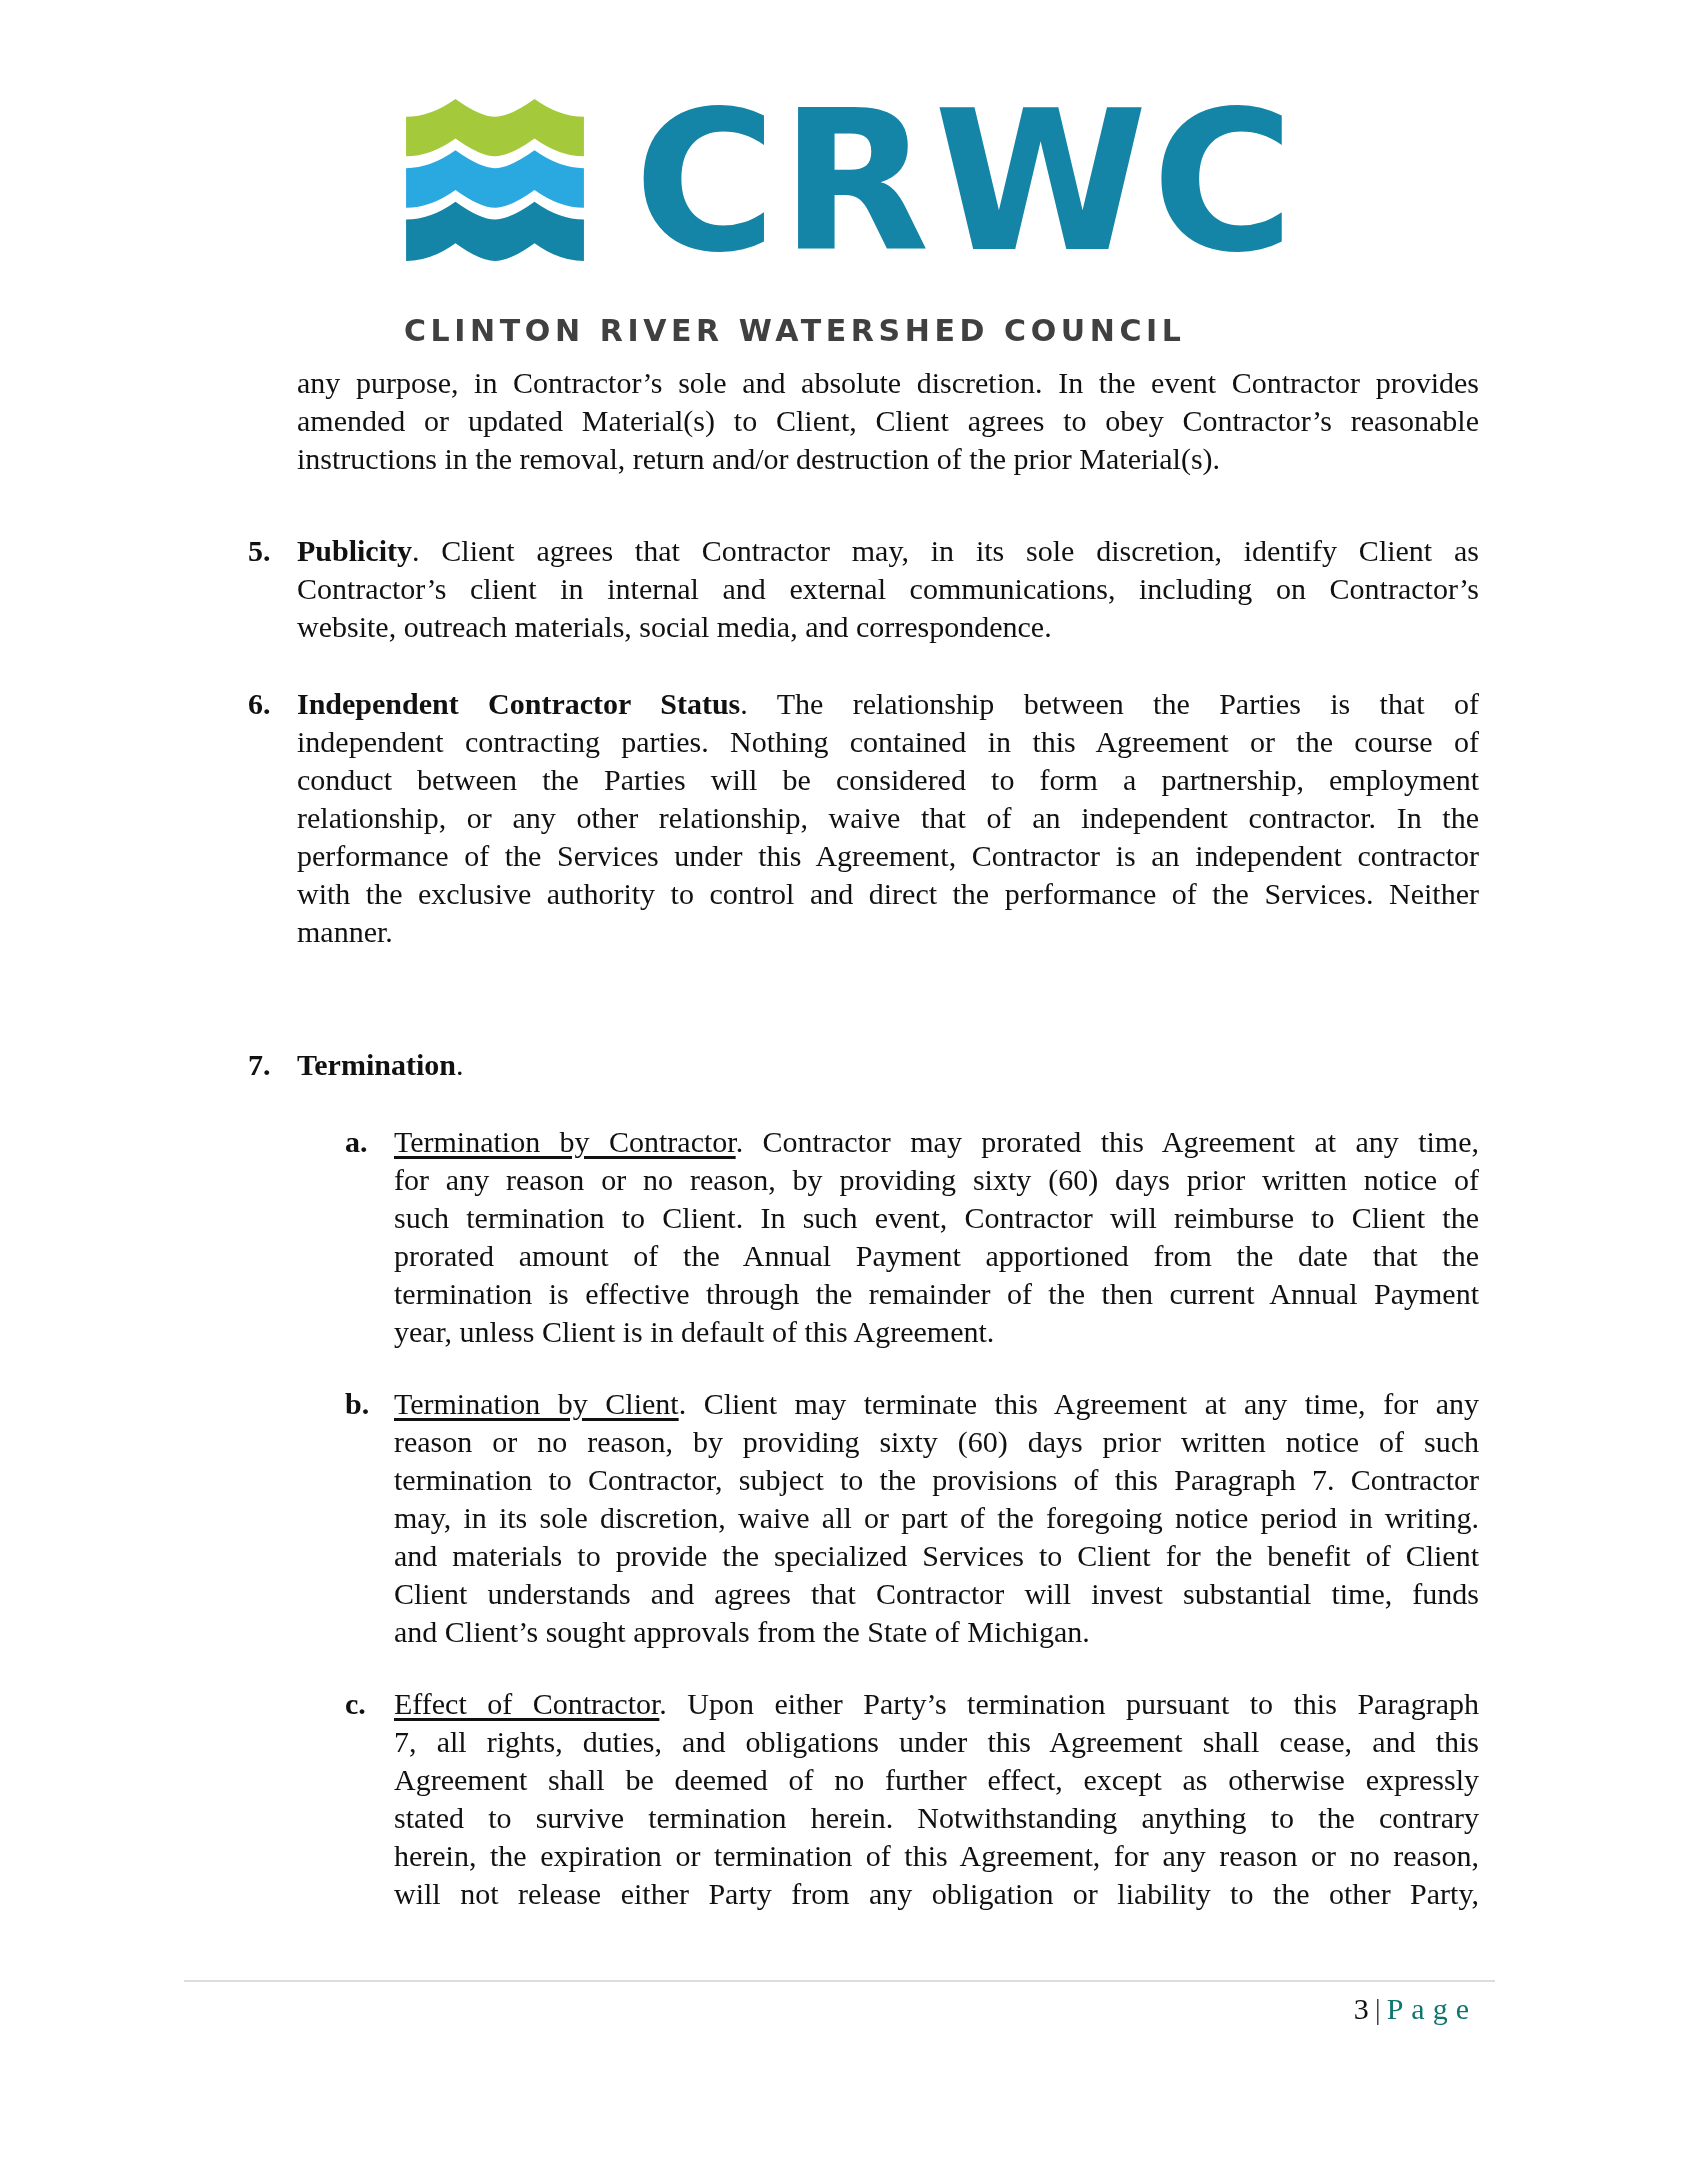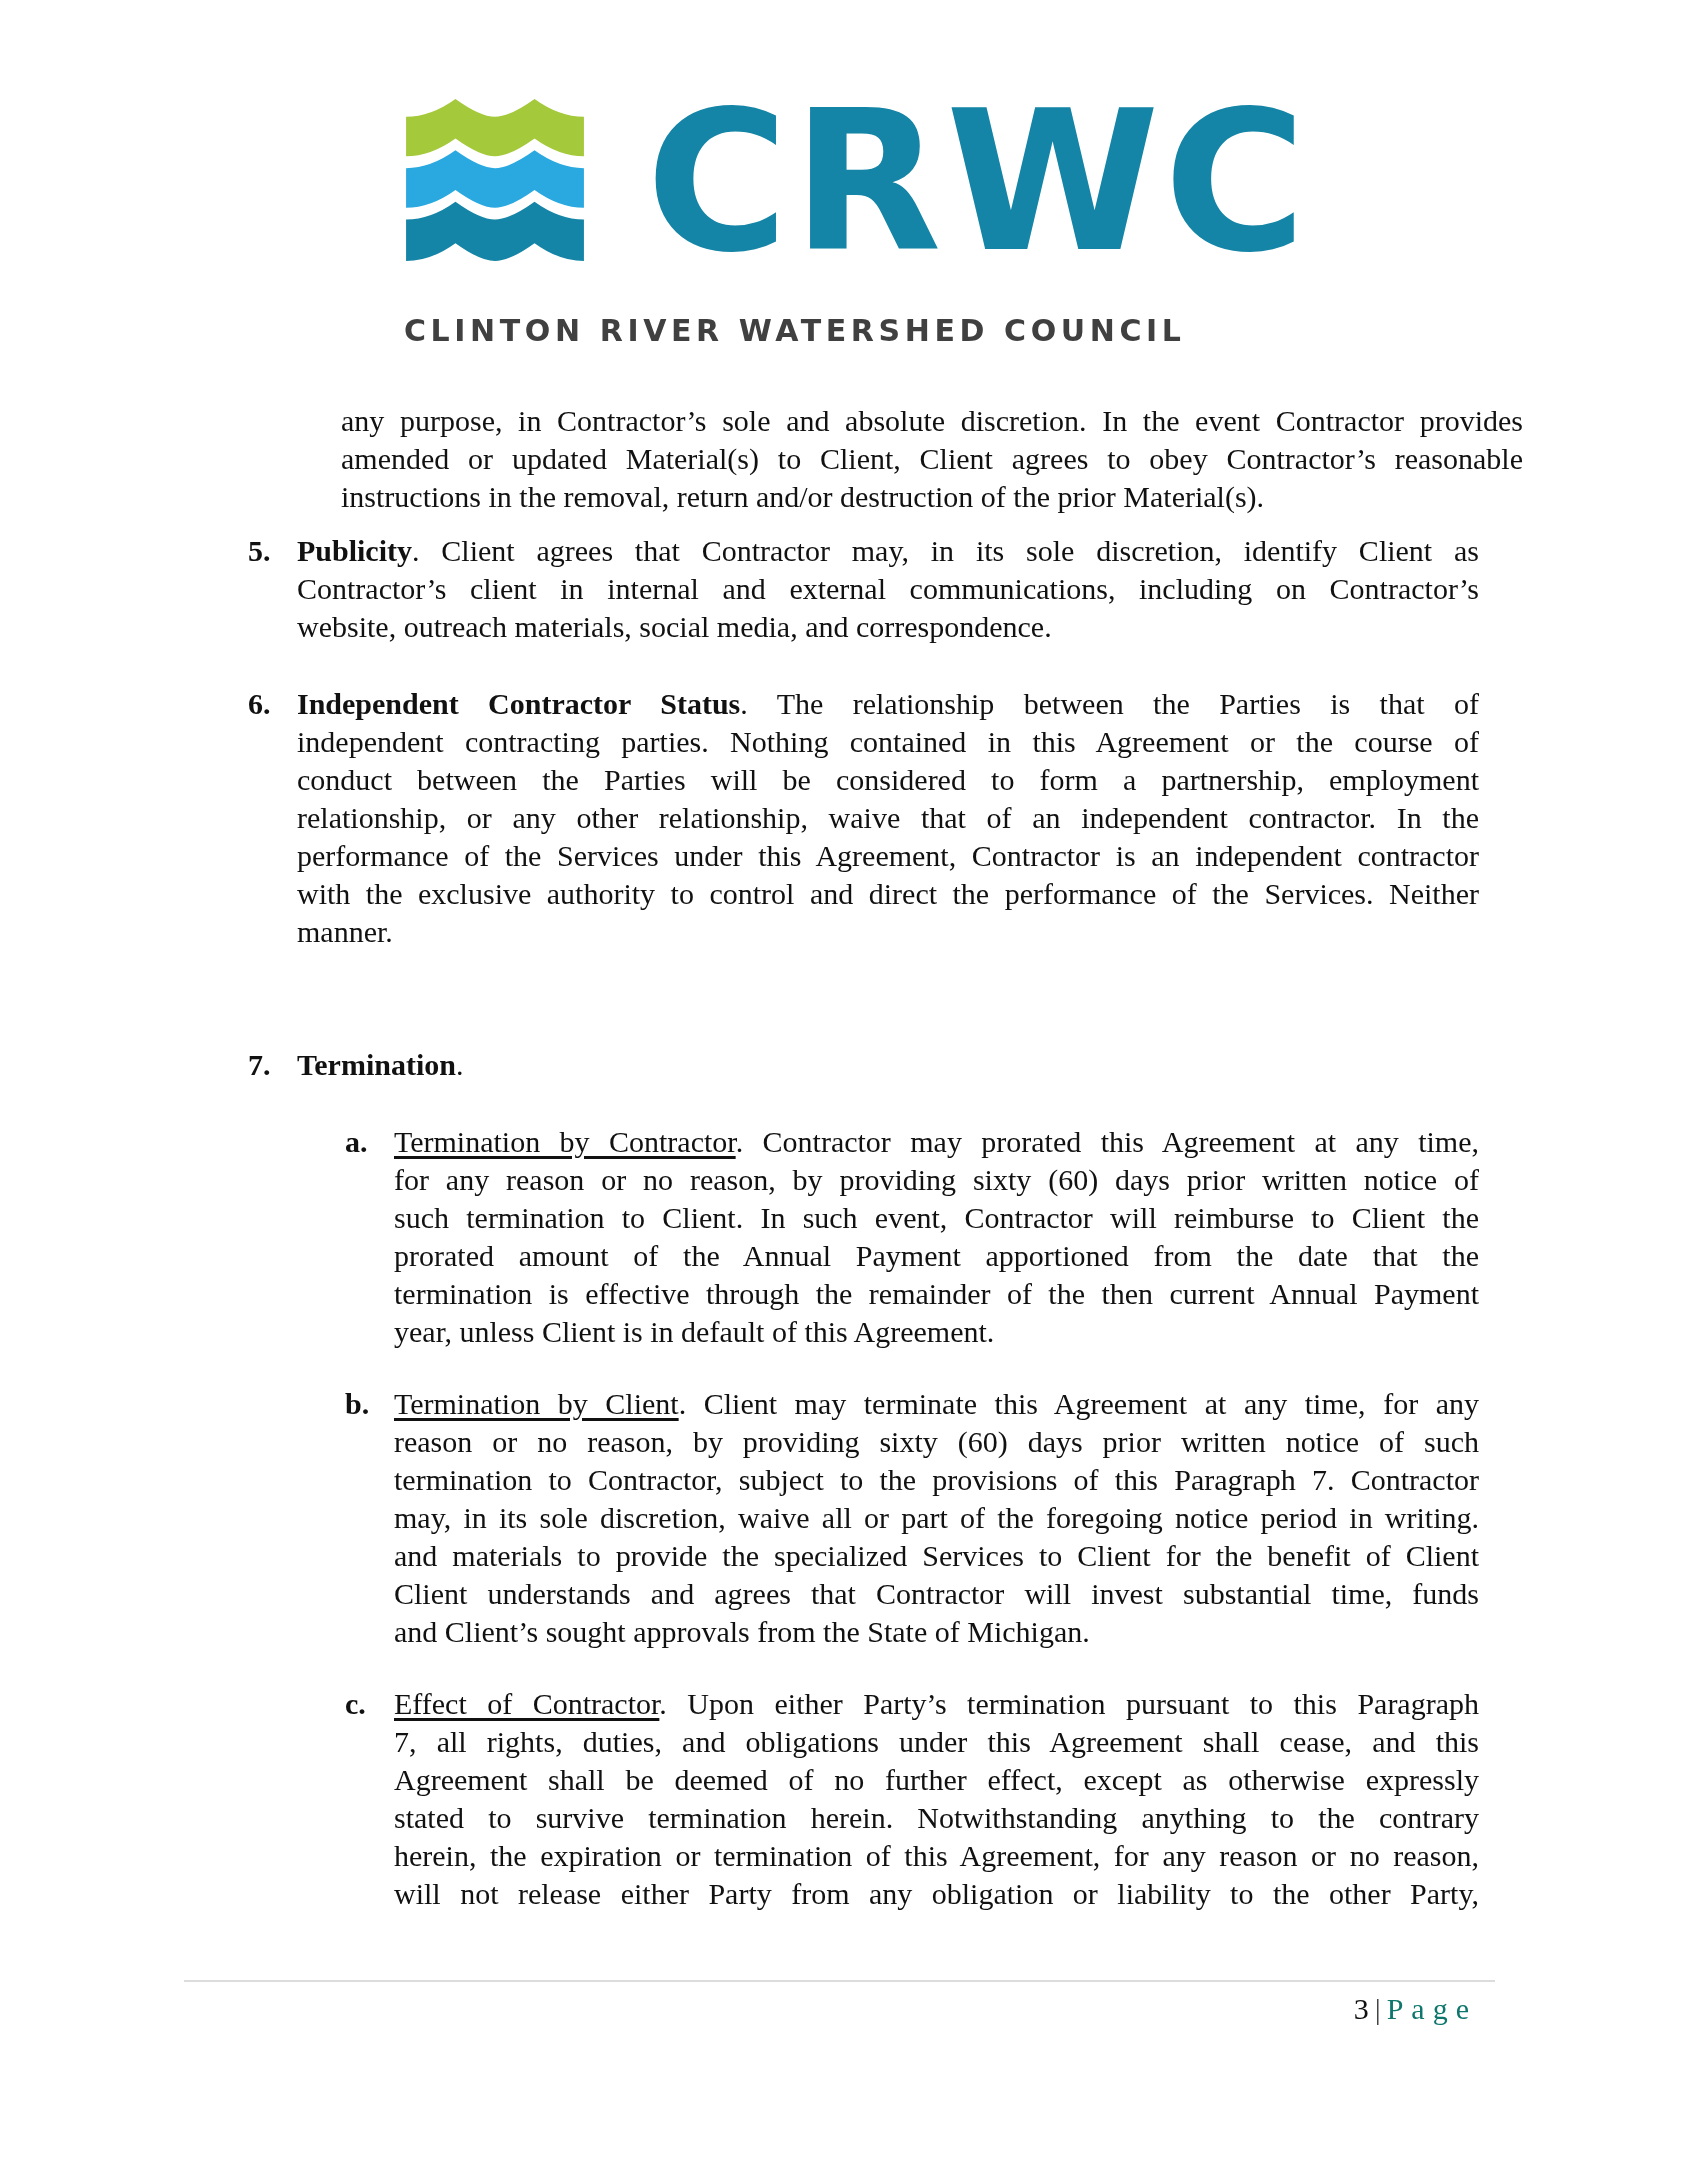--- a/index.html
+++ b/index.html
@@ -1,19 +1,19 @@
 <!DOCTYPE html>
 <html><head>
 <meta charset="utf-8">
 <style>
   html, body { margin: 0; padding: 0; background: #ffffff; }
   body { width: 1683px; height: 2178px; position: relative; overflow: hidden; }
   .logo { position: absolute; left: 406px; top: 97px; width: 861px; height: 168px; }
   .waves { position: absolute; left: 0; top: 0; width: 178px; height: 166px; }
-  .wordmark { position: absolute; left: 240px; top: -14px; font-family: "DejaVu Sans", sans-serif; font-weight: bold; font-size: 194px; letter-spacing: 4px; line-height: 198px; color: #1485a6; }
+  .wordmark { position: absolute; left: 228px; top: -14px; font-family: "DejaVu Sans", sans-serif; font-weight: bold; font-size: 194px; letter-spacing: 4px; line-height: 198px; color: #1485a6; }
   .tagline { position: absolute; left: 404px; top: 313px; width: 857px; font-family: "DejaVu Sans", sans-serif; font-weight: bold; font-size: 30px; letter-spacing: 4.6px; color: #404040; white-space: nowrap; line-height: 36px; }
   .body-text { font-family: "Liberation Serif", serif; font-size: 30px; line-height: 38px; color: #111; text-align: justify; }
   .block { position: absolute; }
   .para { position: absolute; left: 297px; width: 1182px; }
   .num { position: absolute; left: 248px; font-weight: bold; }
   .sub-letter { position: absolute; left: 345px; font-weight: bold; }
   .sub-para { position: absolute; left: 394px; width: 1085px; }
   .line { display: block; text-align: justify; text-align-last: justify; white-space: nowrap; }
   .line.last { text-align-last: left; }
   .b { font-weight: bold; }
@@ -29,21 +29,21 @@
 <div class="logo">
   <svg class="waves" viewBox="0 0 180 168" xmlns="http://www.w3.org/2000/svg">
     <path d="M0 20 Q 25 20 50 2 Q 75 20 90 20 Q 105 20 130 2 Q 155 20 180 20 L180 60 Q 155 60 130 42 Q 105 60 90 60 Q 75 60 50 42 Q 25 60 0 60 Z" fill="#a4c93a"></path>
     <path d="M0 72 Q 25 72 50 54 Q 75 72 90 72 Q 105 72 130 54 Q 155 72 180 72 L180 112 Q 155 112 130 94 Q 105 112 90 112 Q 75 112 50 94 Q 25 112 0 112 Z" fill="#2aa8e0"></path>
     <path d="M0 124 Q 25 124 50 106 Q 75 124 90 124 Q 105 124 130 106 Q 155 124 180 124 L180 166 Q 155 166 130 148 Q 105 166 90 166 Q 75 166 50 148 Q 25 166 0 166 Z" fill="#1485a6"></path>
   </svg>
   <div class="wordmark">CRWC</div>
 </div>
 <div class="tagline">CLINTON RIVER WATERSHED COUNCIL</div>
 
-<div class="block body-text para" style="top:402px;margin-left:44px;">
+<div class="block body-text para" style="top:364px;">
   <span class="line">any purpose, in Contractor’s sole and absolute discretion. In the event Contractor provides</span>
   <span class="line">amended or updated Material(s) to Client, Client agrees to obey Contractor’s reasonable</span>
   <span class="line last">instructions in the removal, return and/or destruction of the prior Material(s).</span>
 </div>
 
 <div class="block body-text num" style="top:532px;">5.</div>
 <div class="block body-text para" style="top:532px;">
   <span class="line"><span class="b">Publicity</span><span>. Client agrees that Contractor may, in its sole discretion, identify Client as</span></span>
   <span class="line">Contractor’s client in internal and external communications, including on Contractor’s</span>
   <span class="line last">website, outreach materials, social media, and correspondence.</span>

